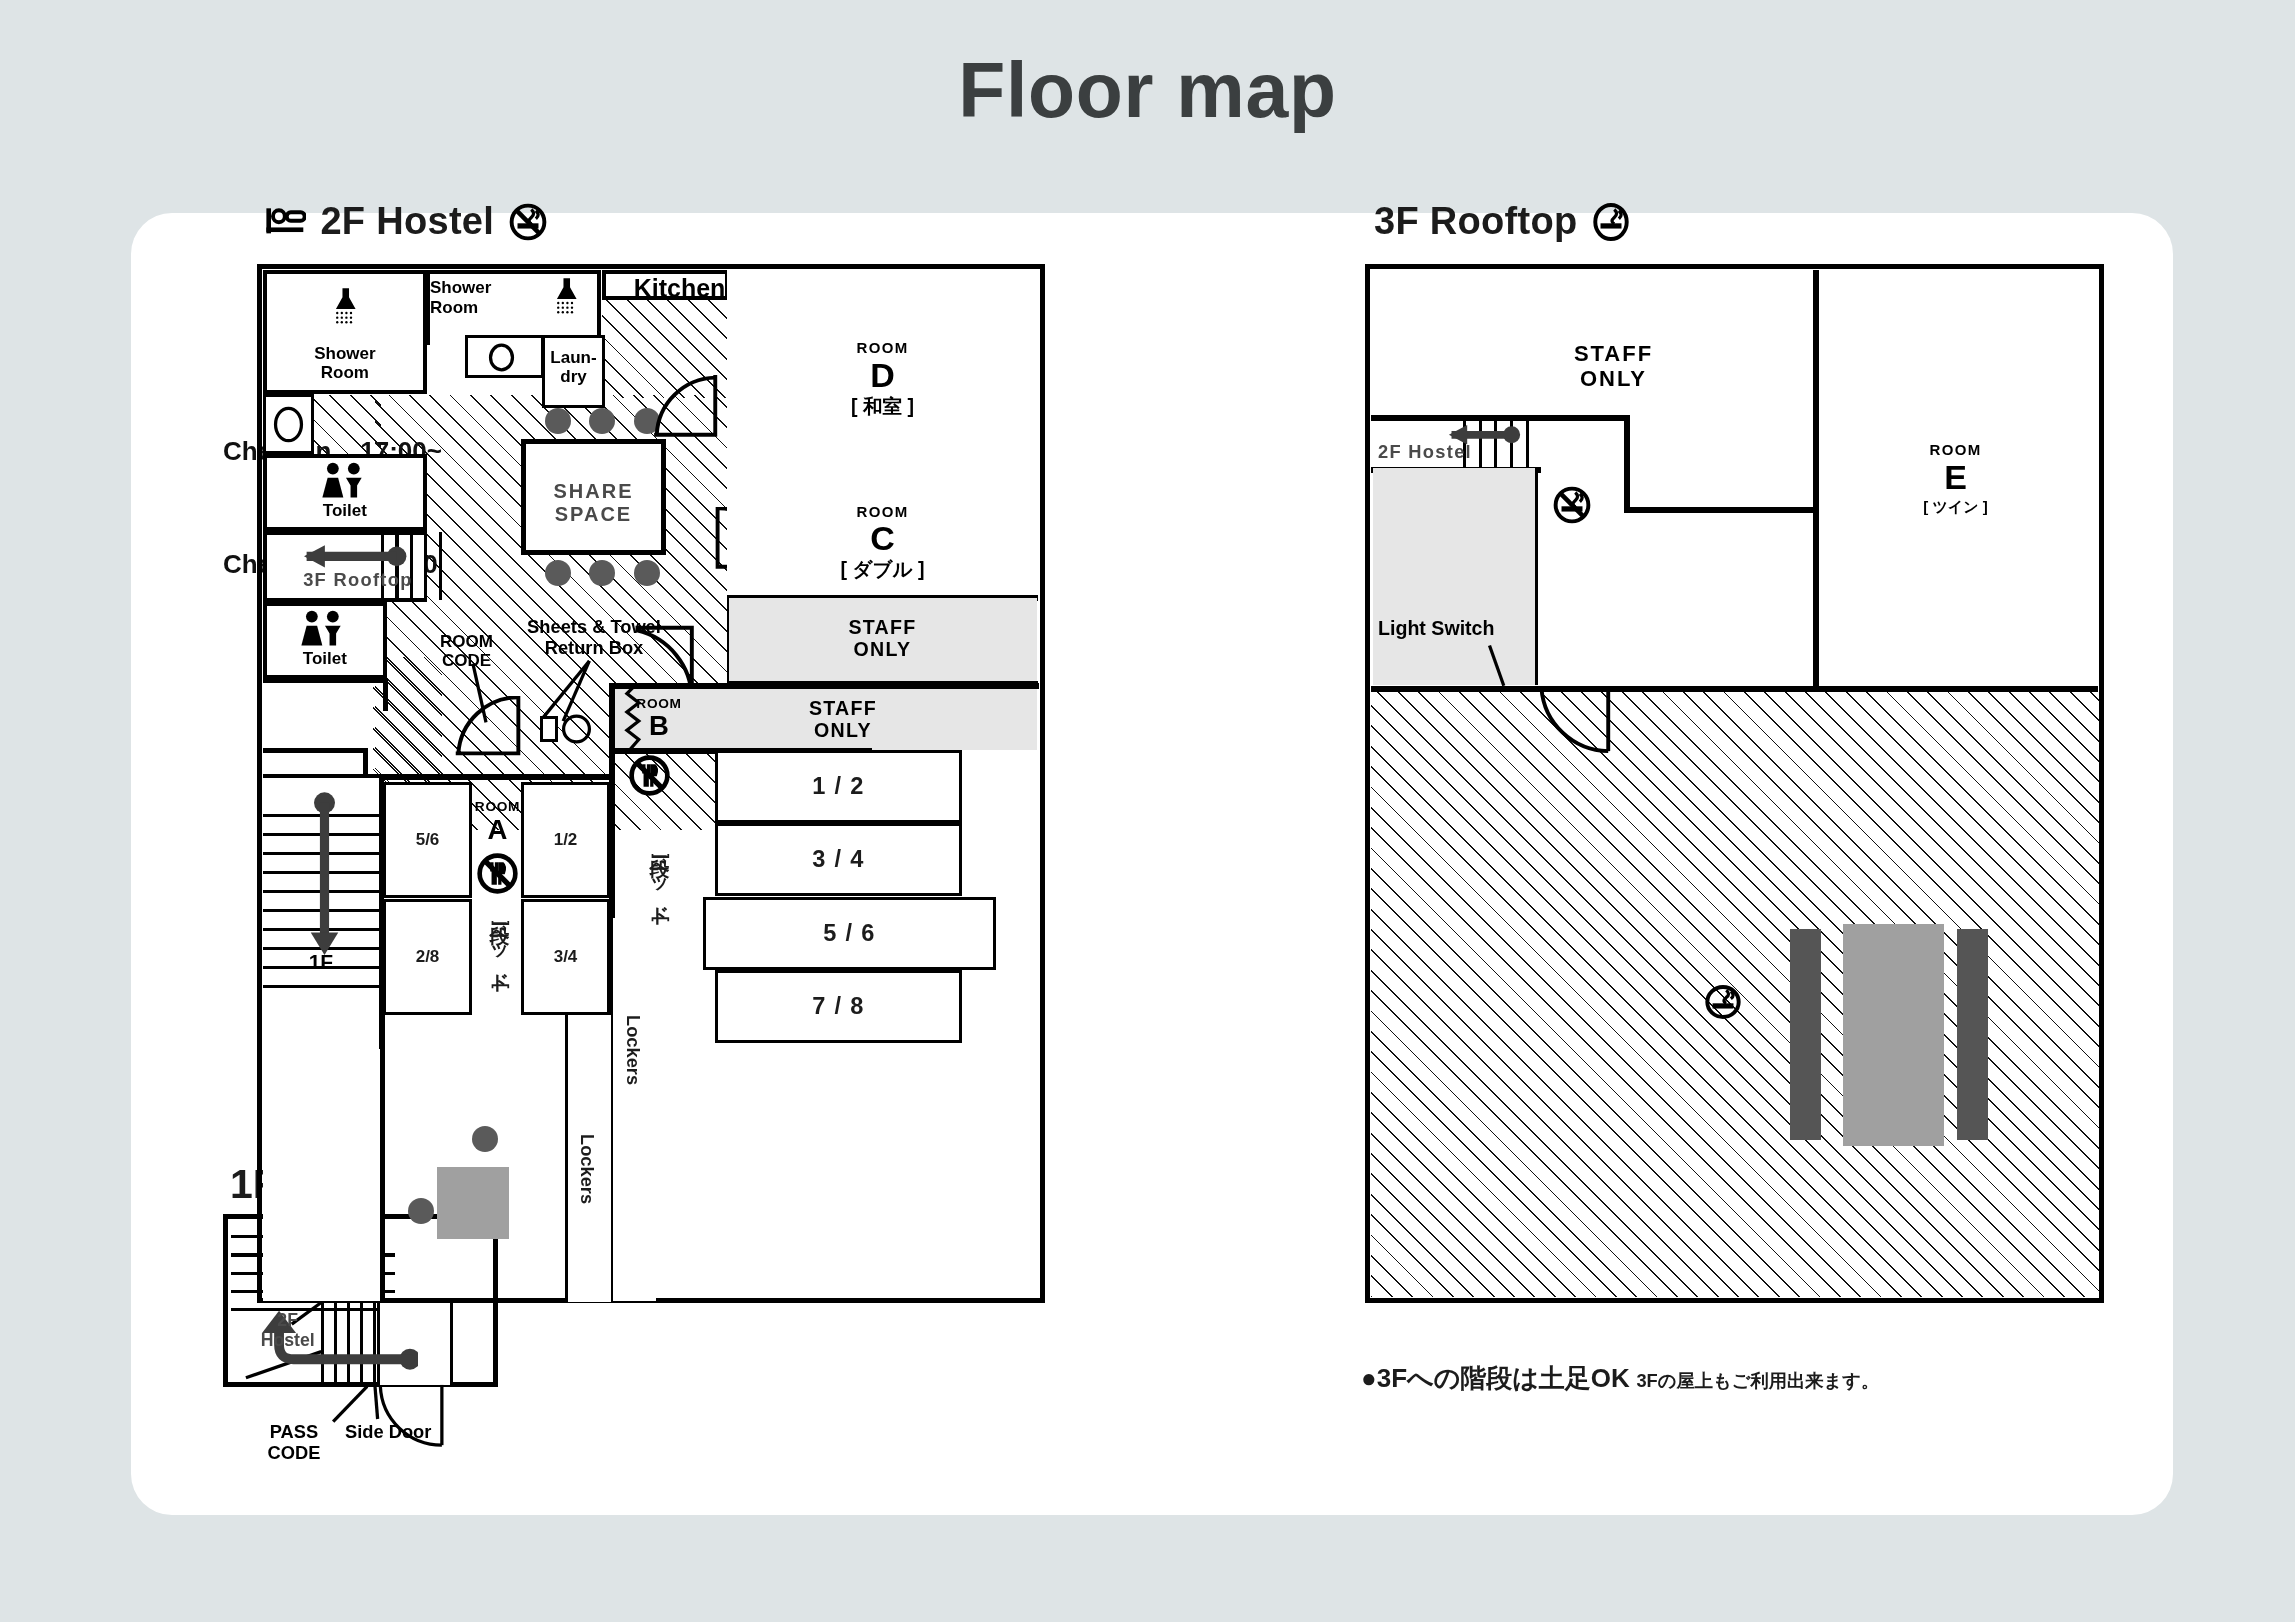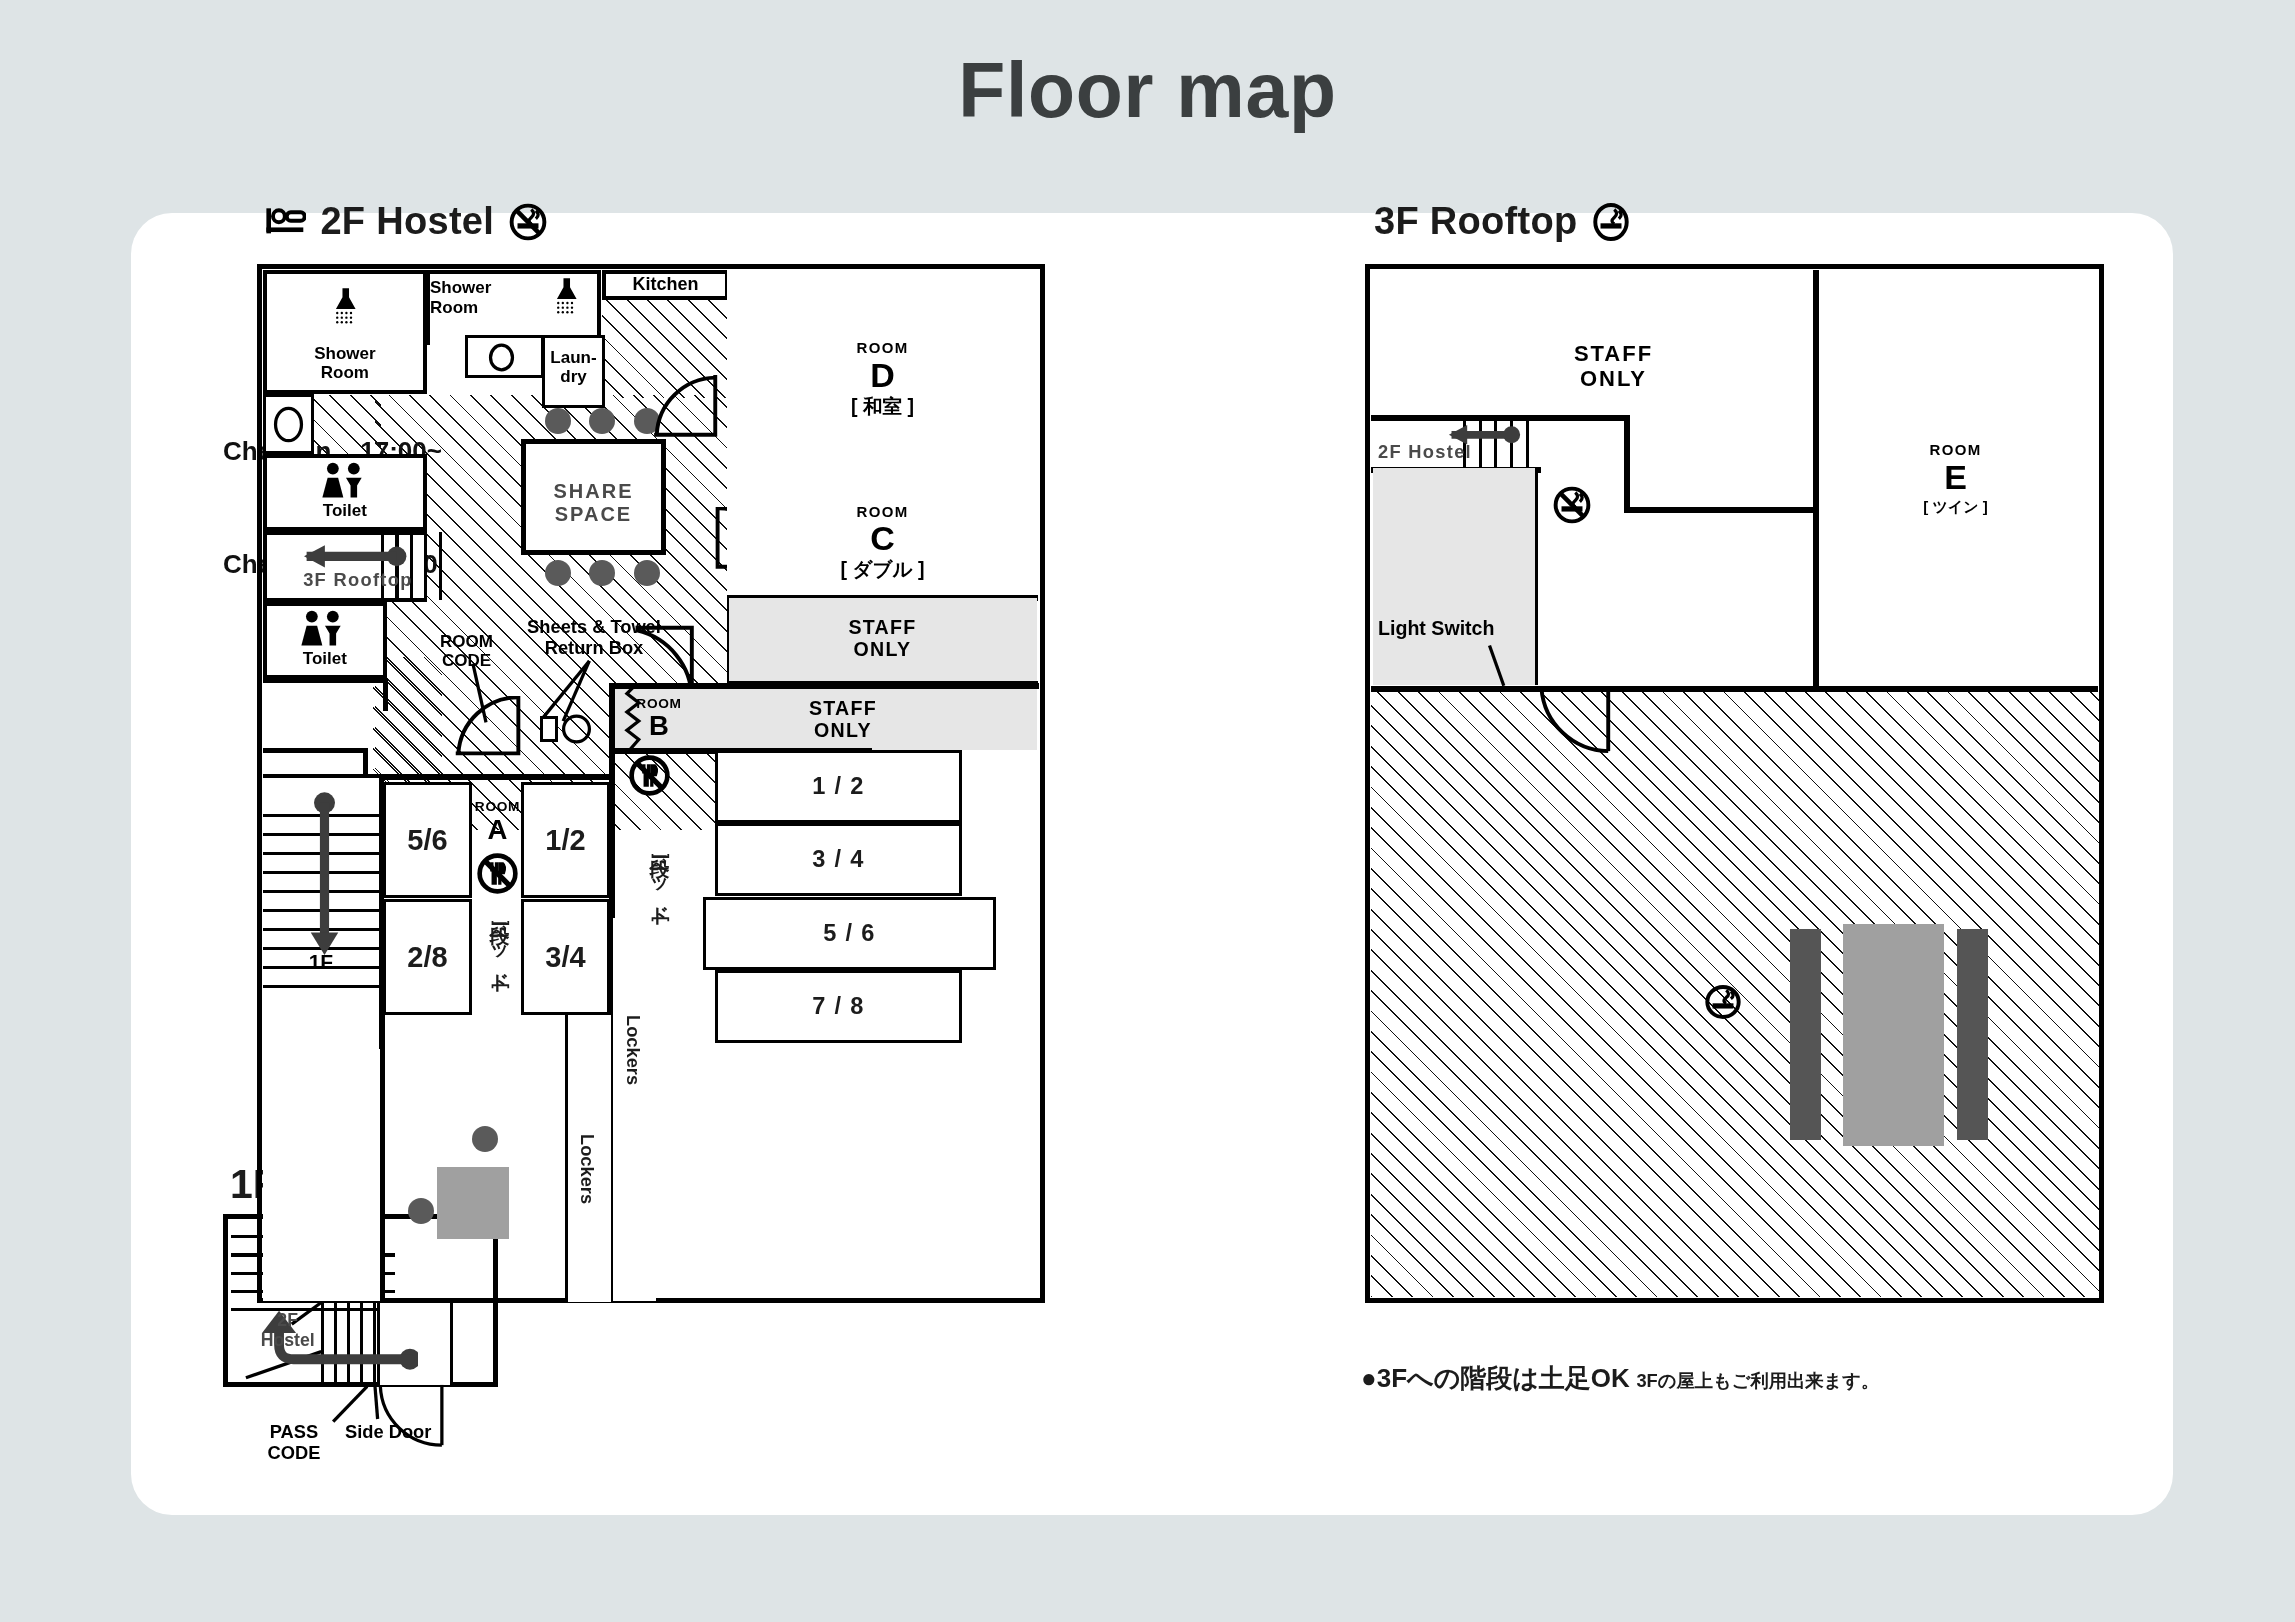--- a/index.html
+++ b/index.html
@@ -71,21 +71,21 @@
 
   .bedlist-cell {
     position:absolute; border:3.9px solid #000; background:#fff;
     display:flex; align-items:center; justify-content:center;
     font-size:23.6px; font-weight:700; letter-spacing:1.3px;
   }
 
   .bunk-cell {
     position:absolute; border:3.9px solid #000; background:#fff;
     display:flex; align-items:center; justify-content:center;
-    font-size:29px; font-weight:700;
+    font-size:17px; font-weight:700;
   }
 
   .stair-lines { position:absolute; }
   .stair-lines i { display:block; background:#000; }
 
   .note-jp { position:absolute; font-weight:700; white-space:nowrap; }
   .chair { position:absolute; background:#5a5a5a; border-radius:50%; }
   .tbl-dark { position:absolute; background:#555; }
   .tbl-light { position:absolute; background:#a0a0a0; }
 </style>
@@ -227,21 +227,21 @@
             <circle cx="29" cy="45" r="1.8"></circle>
           <circle cx="8" cy="52" r="1.8"></circle>
             <circle cx="15" cy="52" r="1.8"></circle>
             <circle cx="22" cy="52" r="1.8"></circle>
             <circle cx="29" cy="52" r="1.8"></circle>
         </g>
       </svg>
     </span>
 
     <div class="box" style="left:345px; top:5.9px; width:127px; height:30px;"></div>
-    <div class="lbl" style="left:345px; top:9.8px; width:127px; font-size:18px;">Kitchen</div>
+    <div class="lbl" style="left:359px; top:9.8px; width:127px; font-size:25px;">Kitchen</div>
 
     <div class="box thin" style="left:208px; top:71px; width:79px; height:43px;"></div>
     <svg style="position:absolute;left:229px;top:79px;" width="31" height="29" viewBox="0 0 48 44">
       <ellipse cx="24" cy="22" rx="17" ry="19" fill="none" stroke="#000" stroke-width="5"></ellipse>
     </svg>
     <div class="box thin" style="left:285px; top:71px; width:63px; height:73px;"></div>
     <div class="lbl" style="left:285px; top:84px; width:63px; font-size:17px; white-space:pre-line;">Laun-
 dry</div>
 
     <div class="box thin" style="left:5.9px; top:130px; width:51px; height:60px;"></div>

